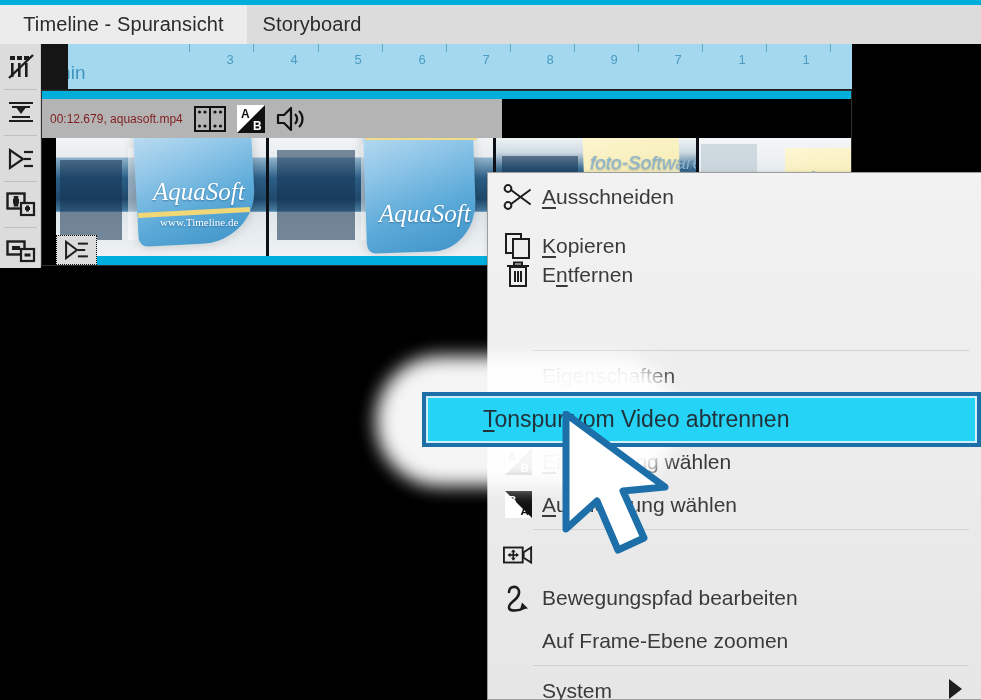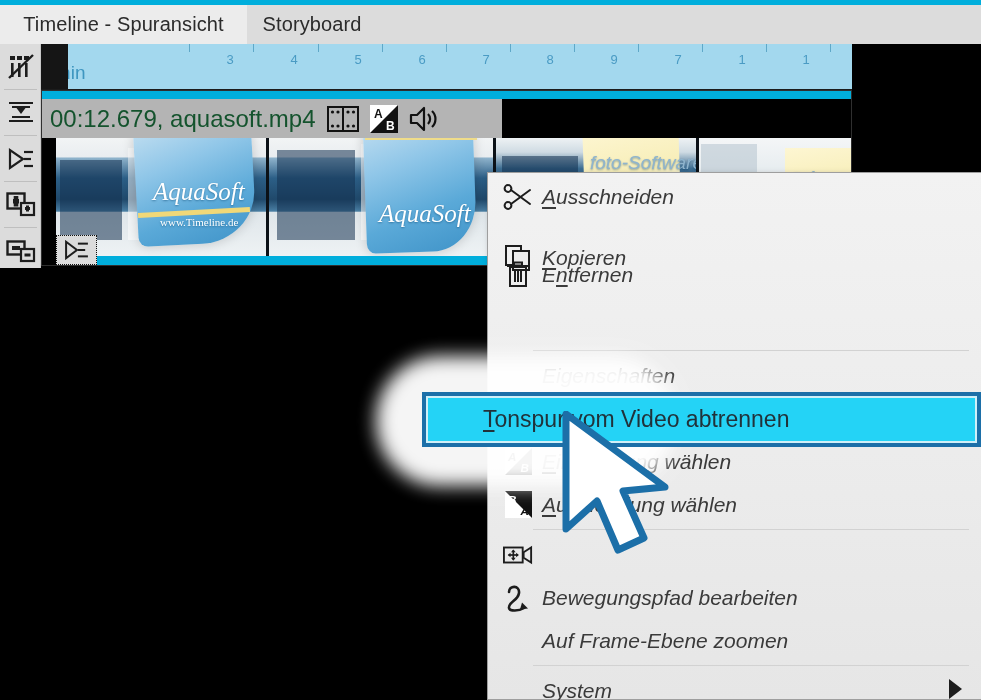--- a/index.html
+++ b/index.html
@@ -77,21 +77,21 @@
   
   #clip{
     position:absolute; left:0; top:46px; width:811px; height:176px;
     background:#000; border:1px solid #2F2F2F;
   }
   #clip-topbar{ position:absolute; left:0; top:0; width:809px; height:8px; background:#00AEDC; }
   #clip-header{
     position:absolute; left:0; top:8px; width:460px; height:39px;
     background:#B4B4B4; display:flex; align-items:center; gap:11px; padding-left:8px;
   }
-  #clip-title{ font-size:24px; color:#14532d; white-space:nowrap; }
+  #clip-title{ font-size:12px; color:#7f1d1d; white-space:nowrap; }
   #clip-strip{
     position:absolute; left:0; top:47px; width:809px; height:118px;
     overflow:hidden; background:#1a2733;
   }
   #clip-bottombar{ position:absolute; left:55px; top:165px; width:754px; height:9px; background:#00AEDC; }
   #clip-left-dark{ position:absolute; left:0; top:47px; width:14px; height:127px; background:#000; z-index:6;}
   #sel-handle{
     position:absolute; left:14px; top:144px; width:41px; height:30px;
     background:#DCDCDC; border:1px dotted #111; display:flex; align-items:center; justify-content:center; z-index:7;
   }
@@ -119,21 +119,21 @@
   .thumbsep{ position:absolute; top:0; width:3px; height:118px; background:#0b1117; }
   
   #ctxmenu{
     position:absolute; left:487px; top:172px; width:494px; height:528px;
     background:linear-gradient(180deg,#F2F2F2 0%,#EDEDED 45%,#E6E6E6 100%);
     border:1px solid #9E9E9E; border-right:none;
     box-shadow:2px 2px 6px rgba(0,0,0,.25);
   }
   .mi{
     position:absolute; left:1px; width:492px; height:43px;
-    display:flex; align-items:center;font-style:italic;
+    display:flex; align-items:center;
   }
   .mi-icon{
     position:absolute; left:9px; width:40px; height:43px;
     display:flex; align-items:center; justify-content:center;
   }
   .mi-label{
     position:absolute; left:53px; font-size:21px; color:#3A3A3A; white-space:nowrap;
   }
   .mi-label u{ text-decoration:underline; text-underline-offset:3px; }
   .msep{ position:absolute; left:45px; width:436px; height:1px; background:#D2D2D2; }
@@ -372,21 +372,21 @@
           <line x1="8" y1="7" x2="27" y2="21"></line>
             <line x1="8" y1="21" x2="27" y2="7"></line>
           <circle cx="5" cy="5.5" r="3.4"></circle>
             <circle cx="5" cy="22.5" r="3.4"></circle>
         </g>
       </svg>
     </span>
     <span class="mi-label"><u>A</u>usschneiden</span>
   </div>
 
-  <div class="mi" style="top:63px">
+  <div class="mi" style="top:51px">
     <span class="mi-icon">
       <svg width="28" height="28" viewBox="0 0 28 28">
         <rect x="2" y="2" width="15" height="19" fill="none" stroke="#1d1d1d" stroke-width="2"></rect>
         <rect x="9" y="7" width="16" height="19" fill="#EDEDED" stroke="#1d1d1d" stroke-width="2"></rect>
       </svg>
     </span>
     <span class="mi-label"><u>K</u>opieren</span>
   </div>
 
   <div class="mi" style="top:80px">

